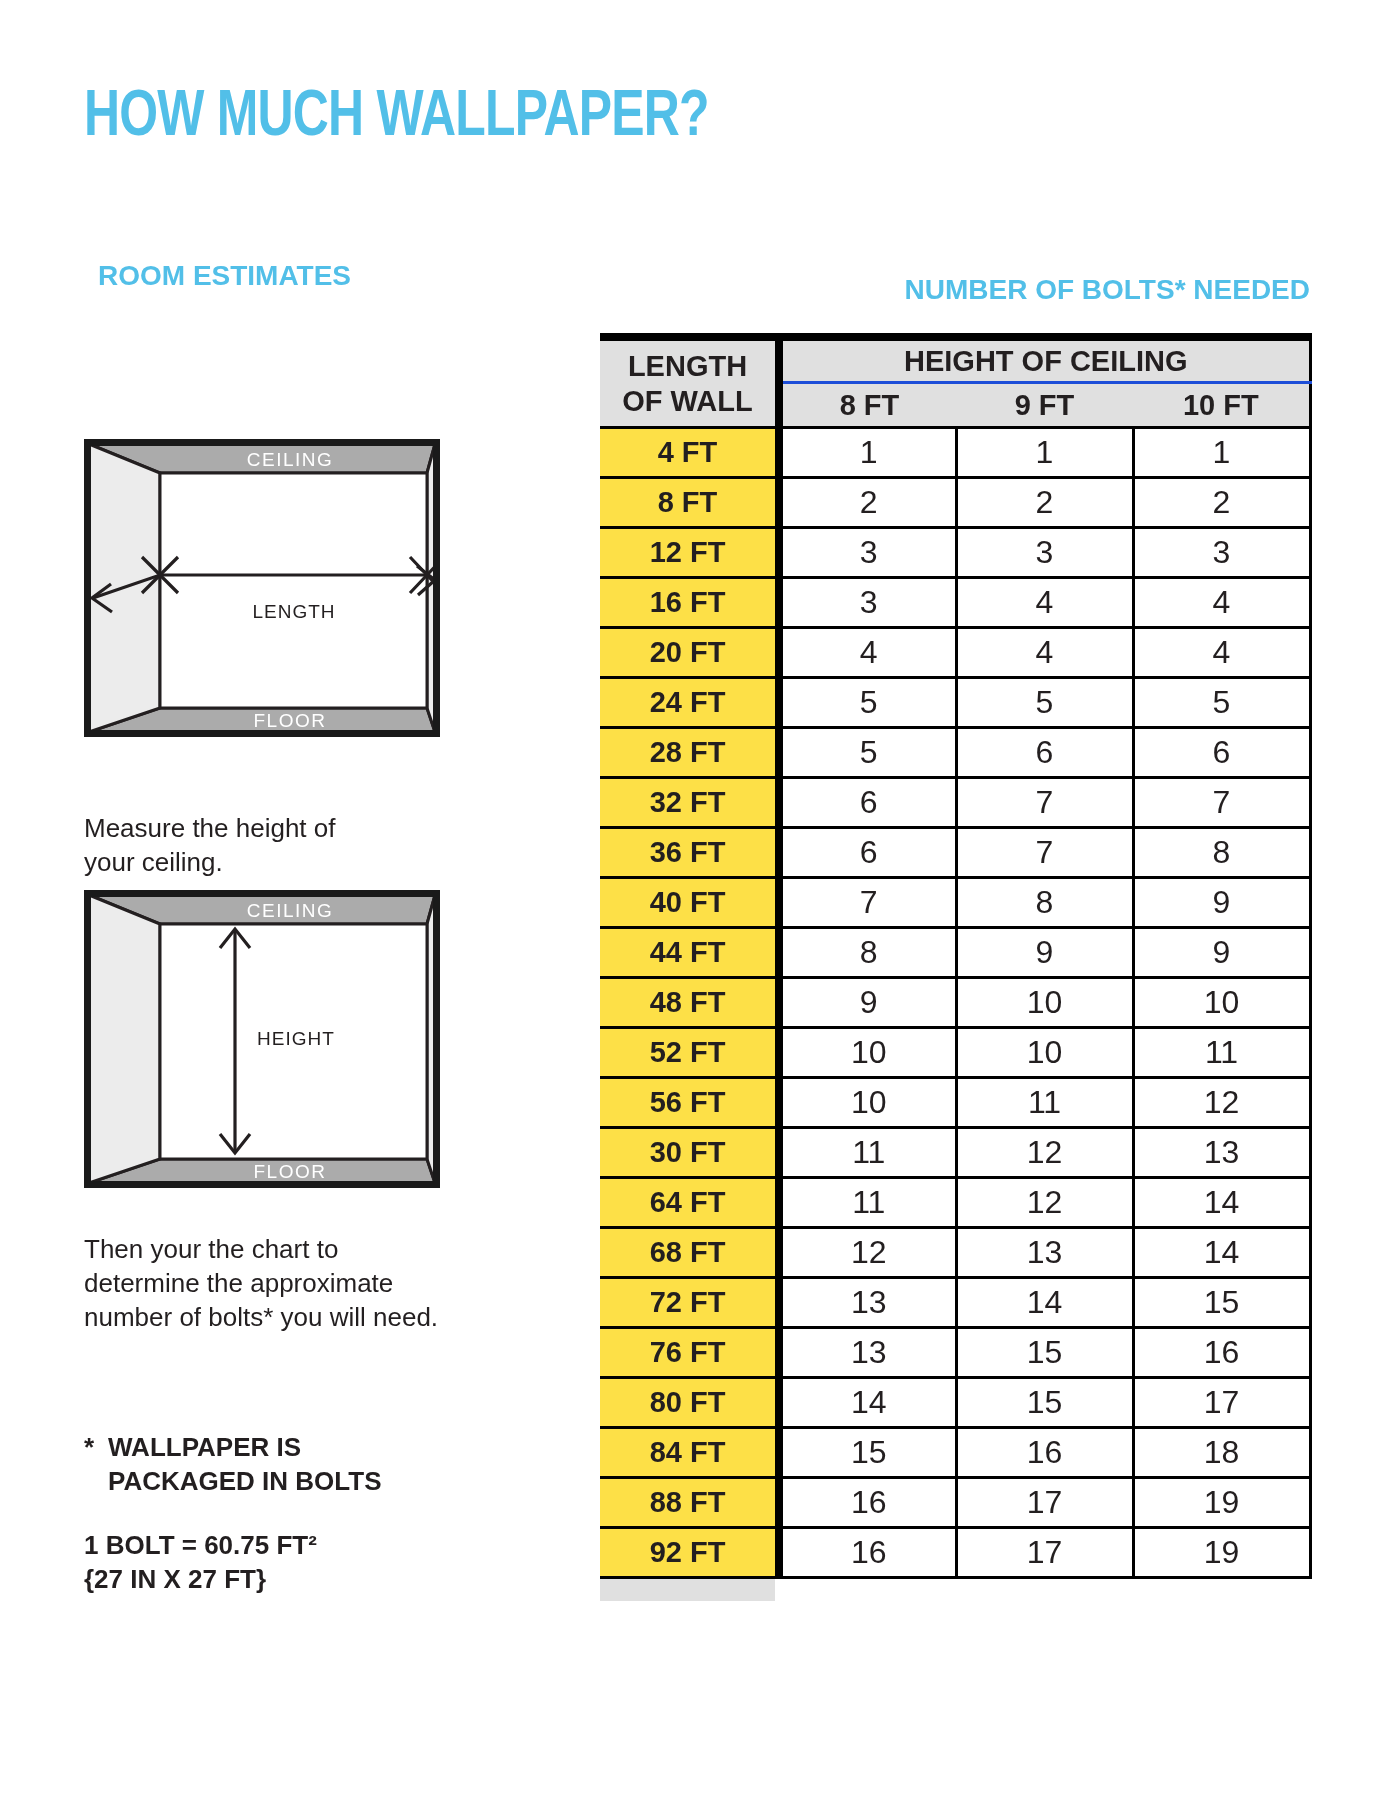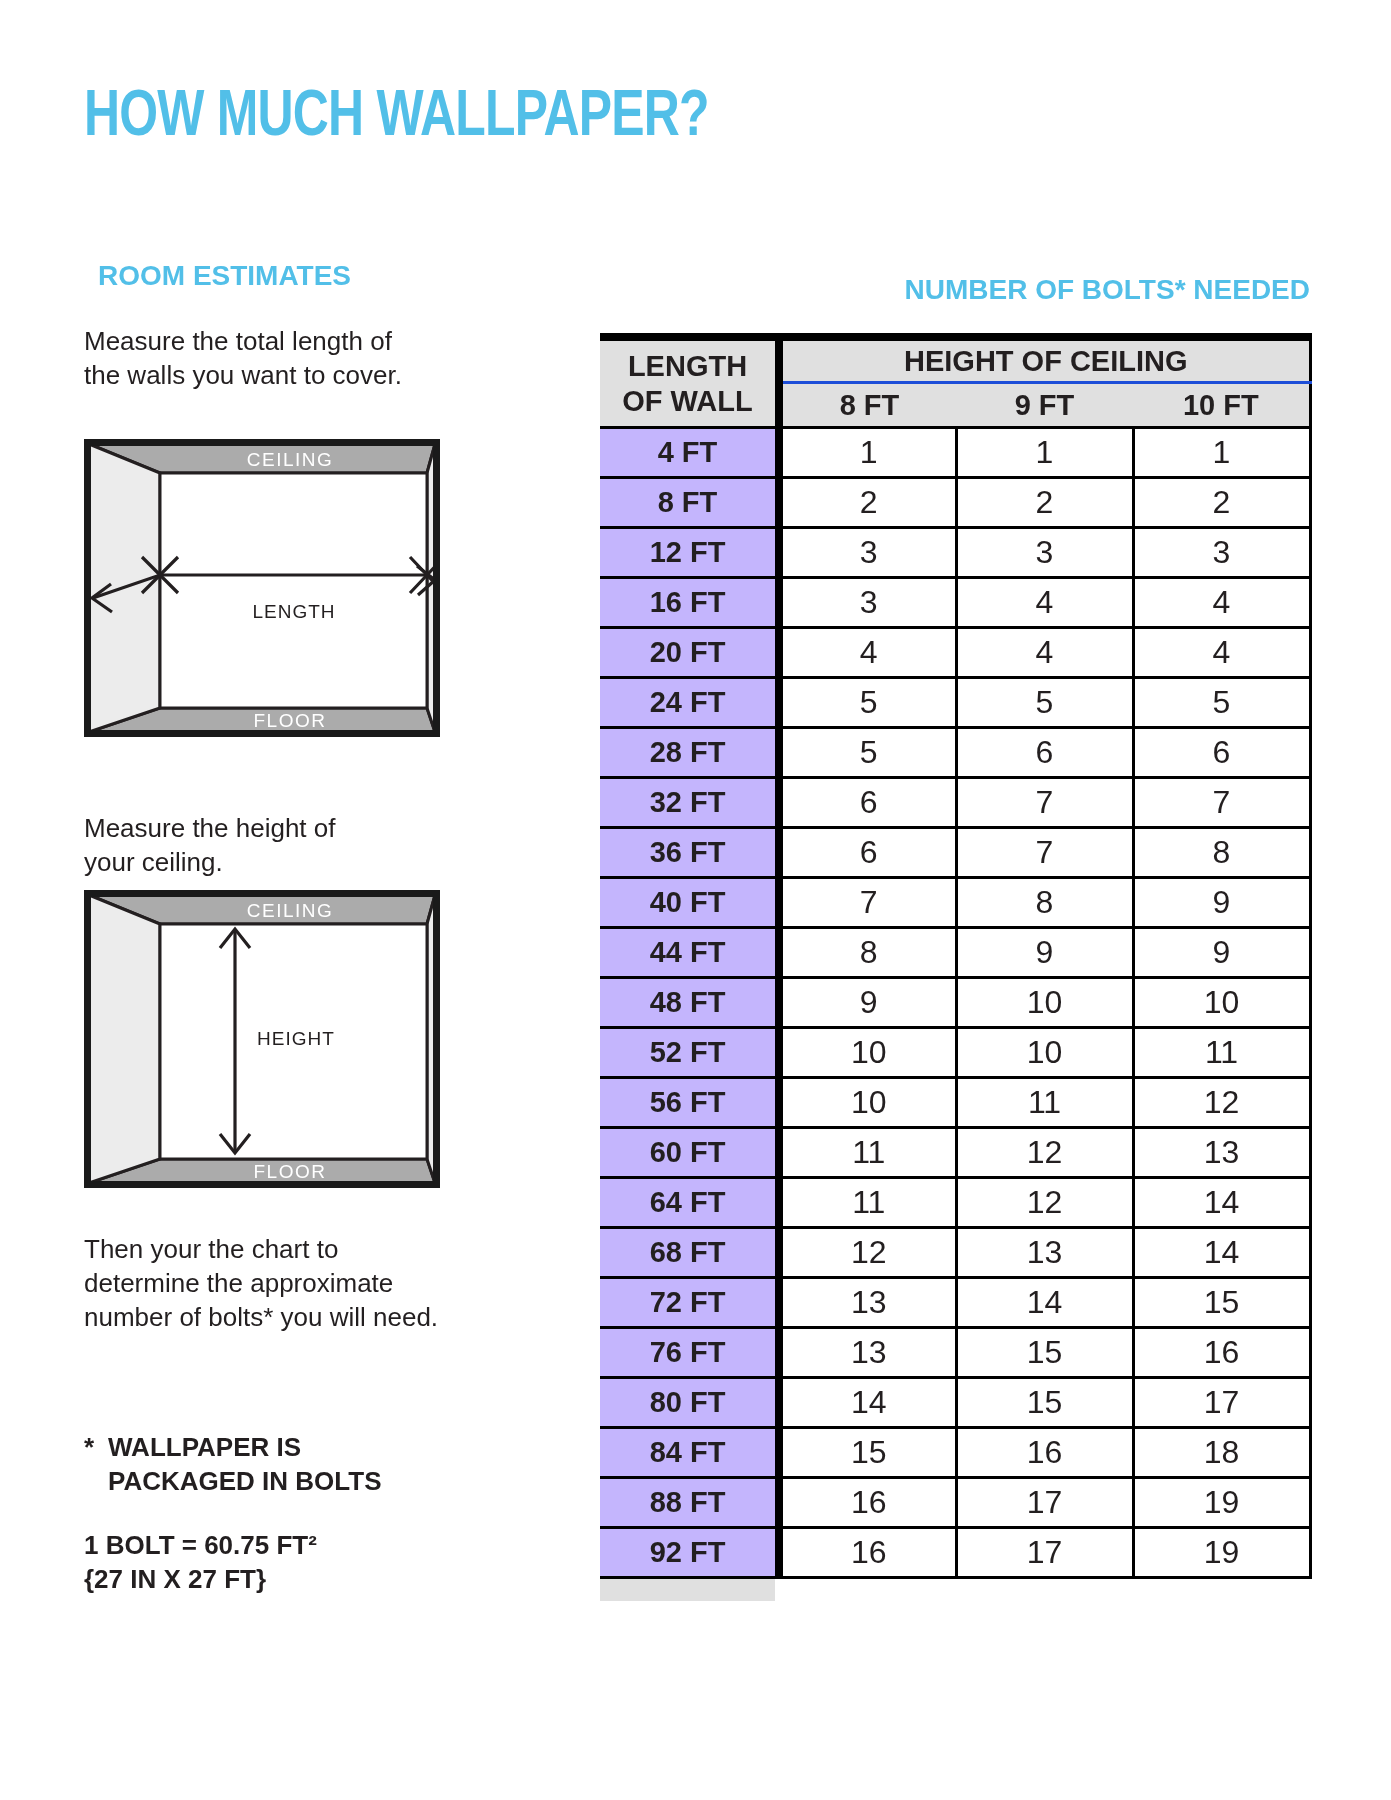--- a/index.html
+++ b/index.html
@@ -36,21 +36,21 @@
   }
   .grouphead {
     background:#E0E0E0; border-bottom:3px solid #1d4ed8;
     font-size:29px; font-weight:bold; height:40px;
   }
   .subhead {
     background:#E0E0E0; border-bottom:3px solid #000;
     font-size:29px; font-weight:bold; height:42px;
   }
   tbody th.rowlabel {
-    background:#c4b5fd; border-top:3px solid #000; border-bottom:3px solid #000;
+    background:#fde047; border-top:3px solid #000; border-bottom:3px solid #000;
     border-right:8px solid #000;
     font-size:29px; font-weight:bold; height:47px;margin-left:20px;
   }
   tbody td.boltnum {
     background:#ffffff; border:3px solid #000;
     font-size:32px; font-weight:normal; height:47px;
   }
   .gray-strip { width:175px; height:22px; background:#E0E0E0; }
 
   
@@ -59,24 +59,20 @@
 </style>
 <title>HOW MUCH WALLPAPER?</title></head>
 <body>
 
 <div class="canvas">
 
   <div class="abs page-title accent" style="color: rgb(82, 191, 232);">HOW MUCH WALLPAPER?</div>
 
   <div class="abs section-head accent" style="left: 84px; top: 260px; color: rgb(82, 191, 232); margin-left: 14px;">ROOM ESTIMATES</div>
 
-  <div class="abs body-text" style="left:84px; top:324px;">
-    <div>Measure the total length of</div>
-    <div>the walls you want to cover.</div>
-  </div>
 
   <svg class="abs" style="left:84px; top:439px;" width="356" height="298" viewBox="0 0 356 298">
     <rect x="3.5" y="3.5" width="349" height="291" fill="#ffffff" stroke="none"></rect>
     <polygon points="5,5 351,5 343,34 76,34" fill="#ABABAB" stroke="#231F20" stroke-width="3"></polygon>
     <polygon points="5,293 351,293 343,269 76,269" fill="#ABABAB" stroke="#231F20" stroke-width="3"></polygon>
     <polygon points="5,5 76,34 76,269 5,293" fill="#ECECEC" stroke="#231F20" stroke-width="3"></polygon>
     <polygon points="351,5 343,34 343,269 351,293" fill="#ECECEC" stroke="#231F20" stroke-width="3"></polygon>
     <rect x="76" y="34" width="267" height="235" fill="#ffffff" stroke="#231F20" stroke-width="3"></rect>
     <text x="206" y="27" text-anchor="middle" class="room-label">CEILING</text>
     <text x="206" y="288" text-anchor="middle" class="room-label">FLOOR</text>
@@ -234,21 +230,21 @@
             <td class="boltnum">10</td>
             <td class="boltnum">11</td>
           </tr>
           <tr>
             <th class="rowlabel">56 FT</th>
             <td class="boltnum">10</td>
             <td class="boltnum">11</td>
             <td class="boltnum">12</td>
           </tr>
           <tr>
-            <th class="rowlabel">60 FT</th>
+            <th class="rowlabel">30 FT</th>
             <td class="boltnum">11</td>
             <td class="boltnum">12</td>
             <td class="boltnum">13</td>
           </tr>
           <tr>
             <th class="rowlabel">64 FT</th>
             <td class="boltnum">11</td>
             <td class="boltnum">12</td>
             <td class="boltnum">14</td>
           </tr>

